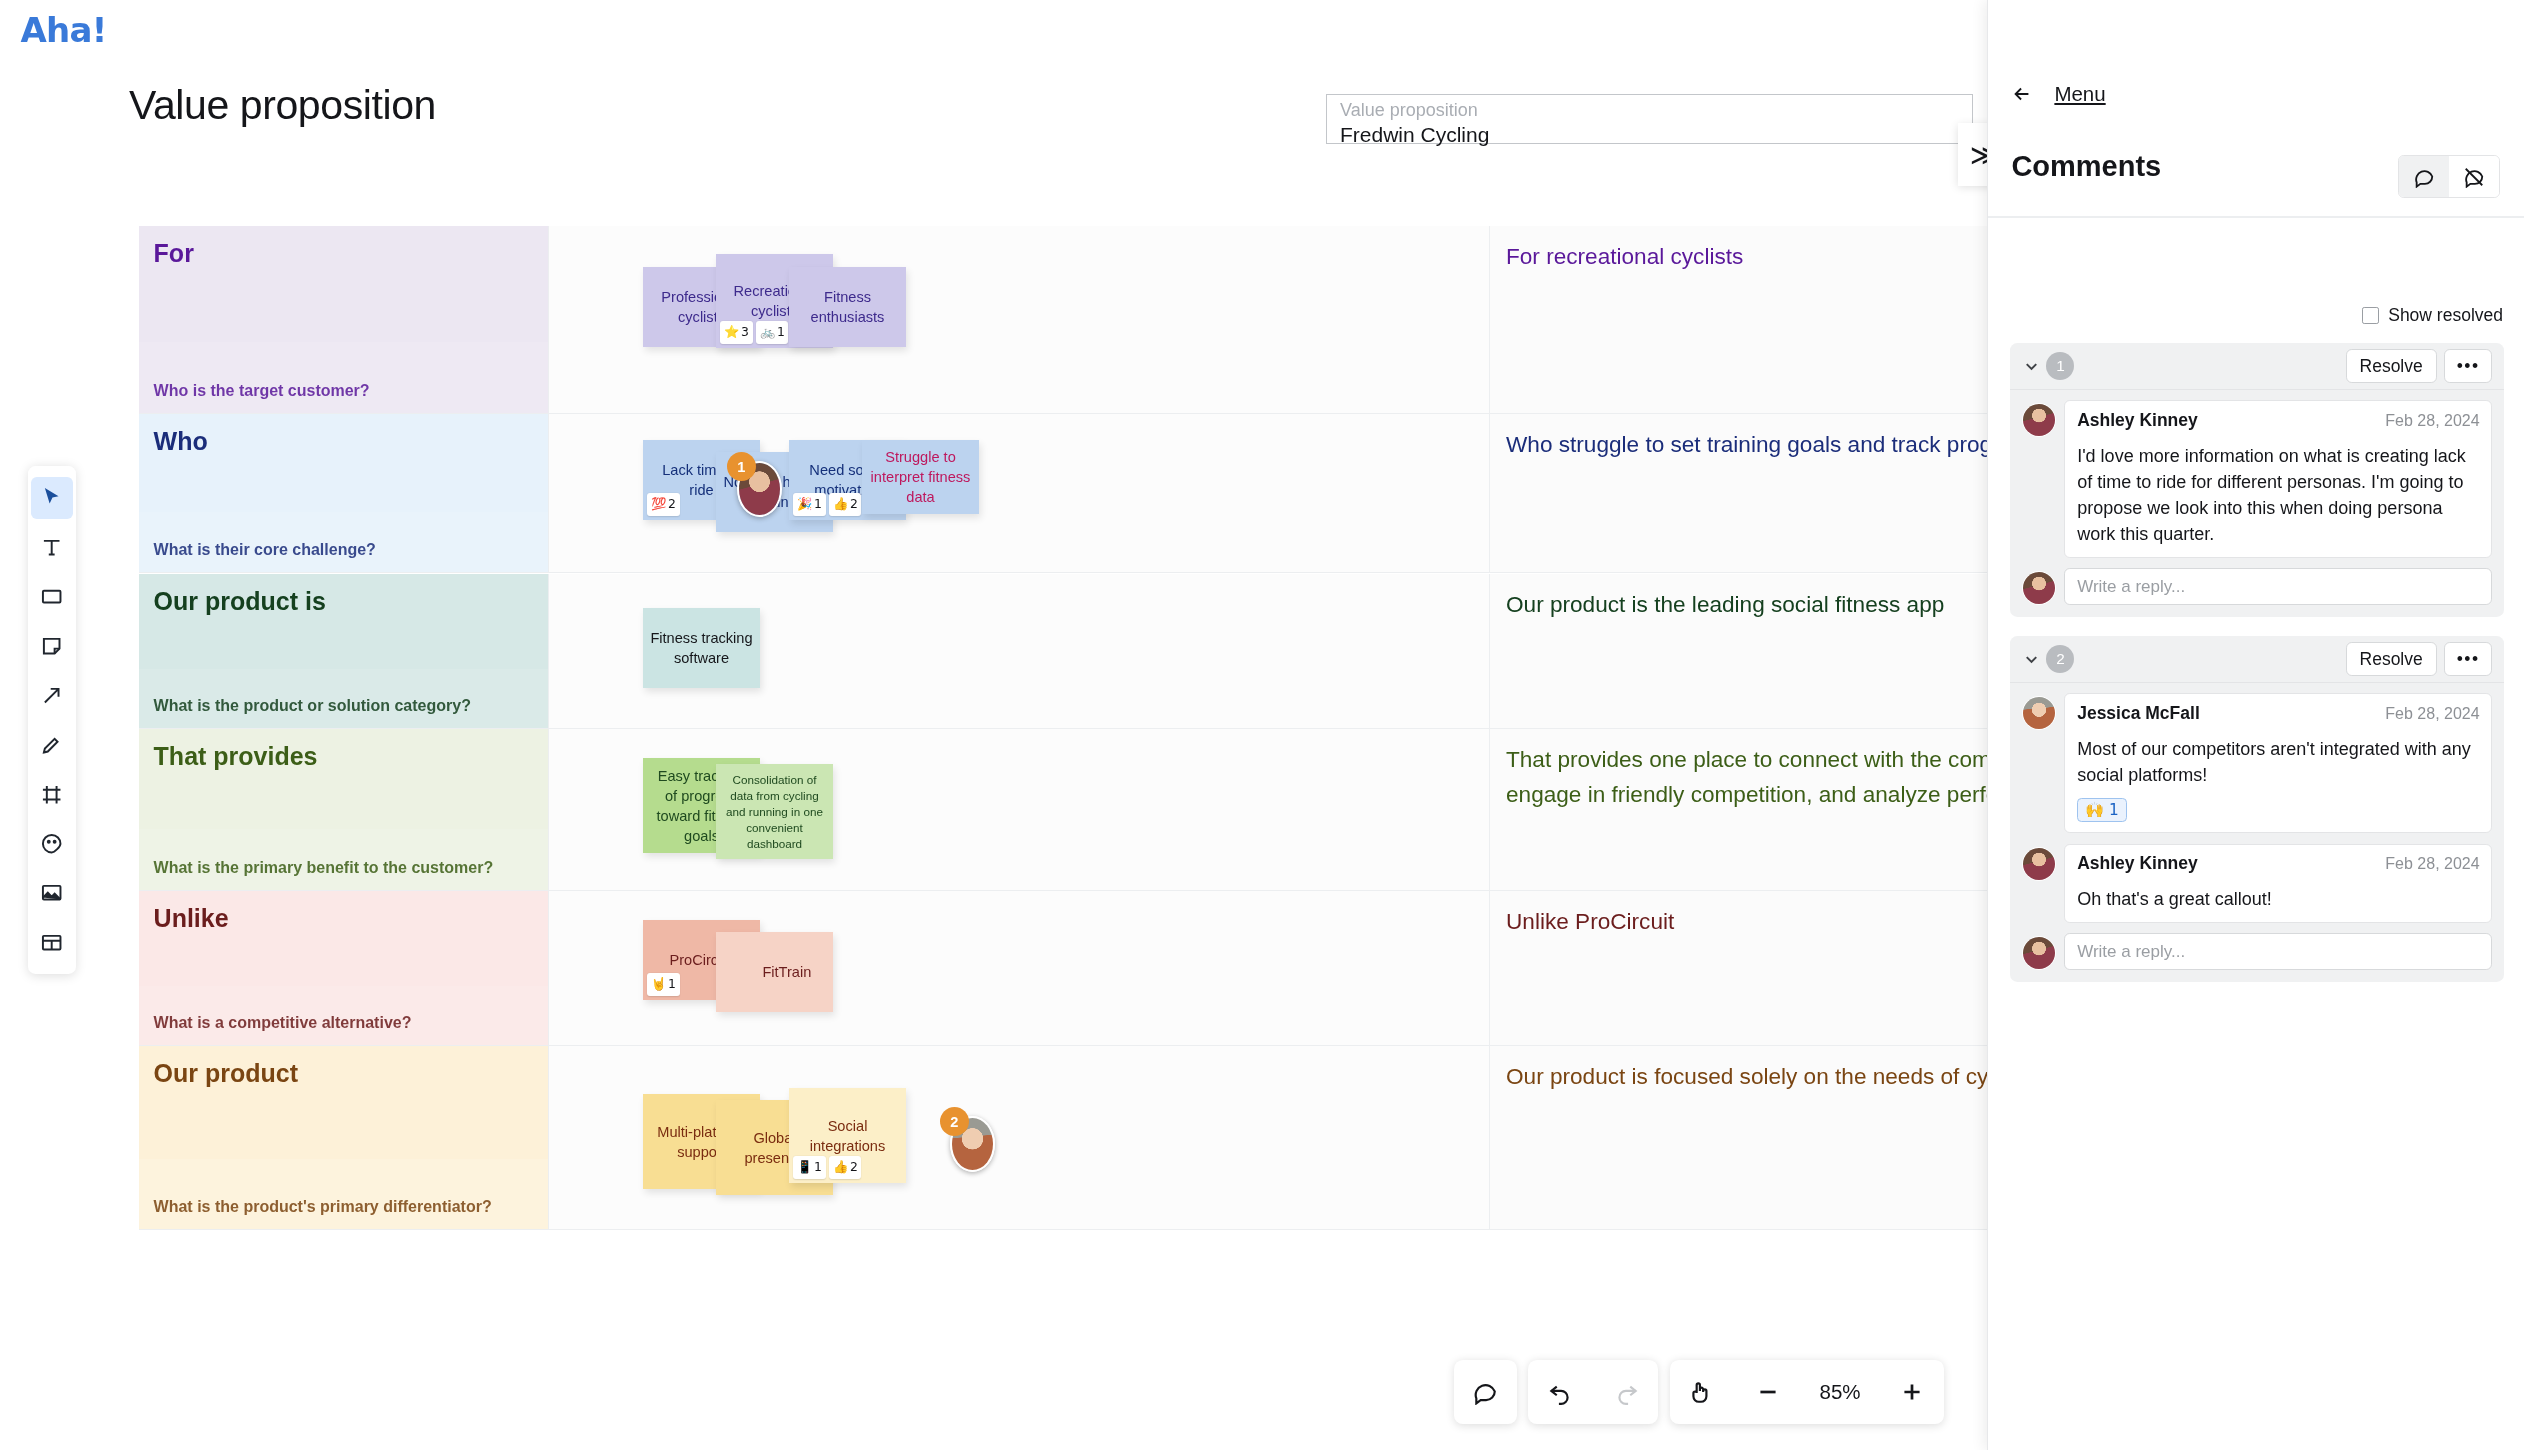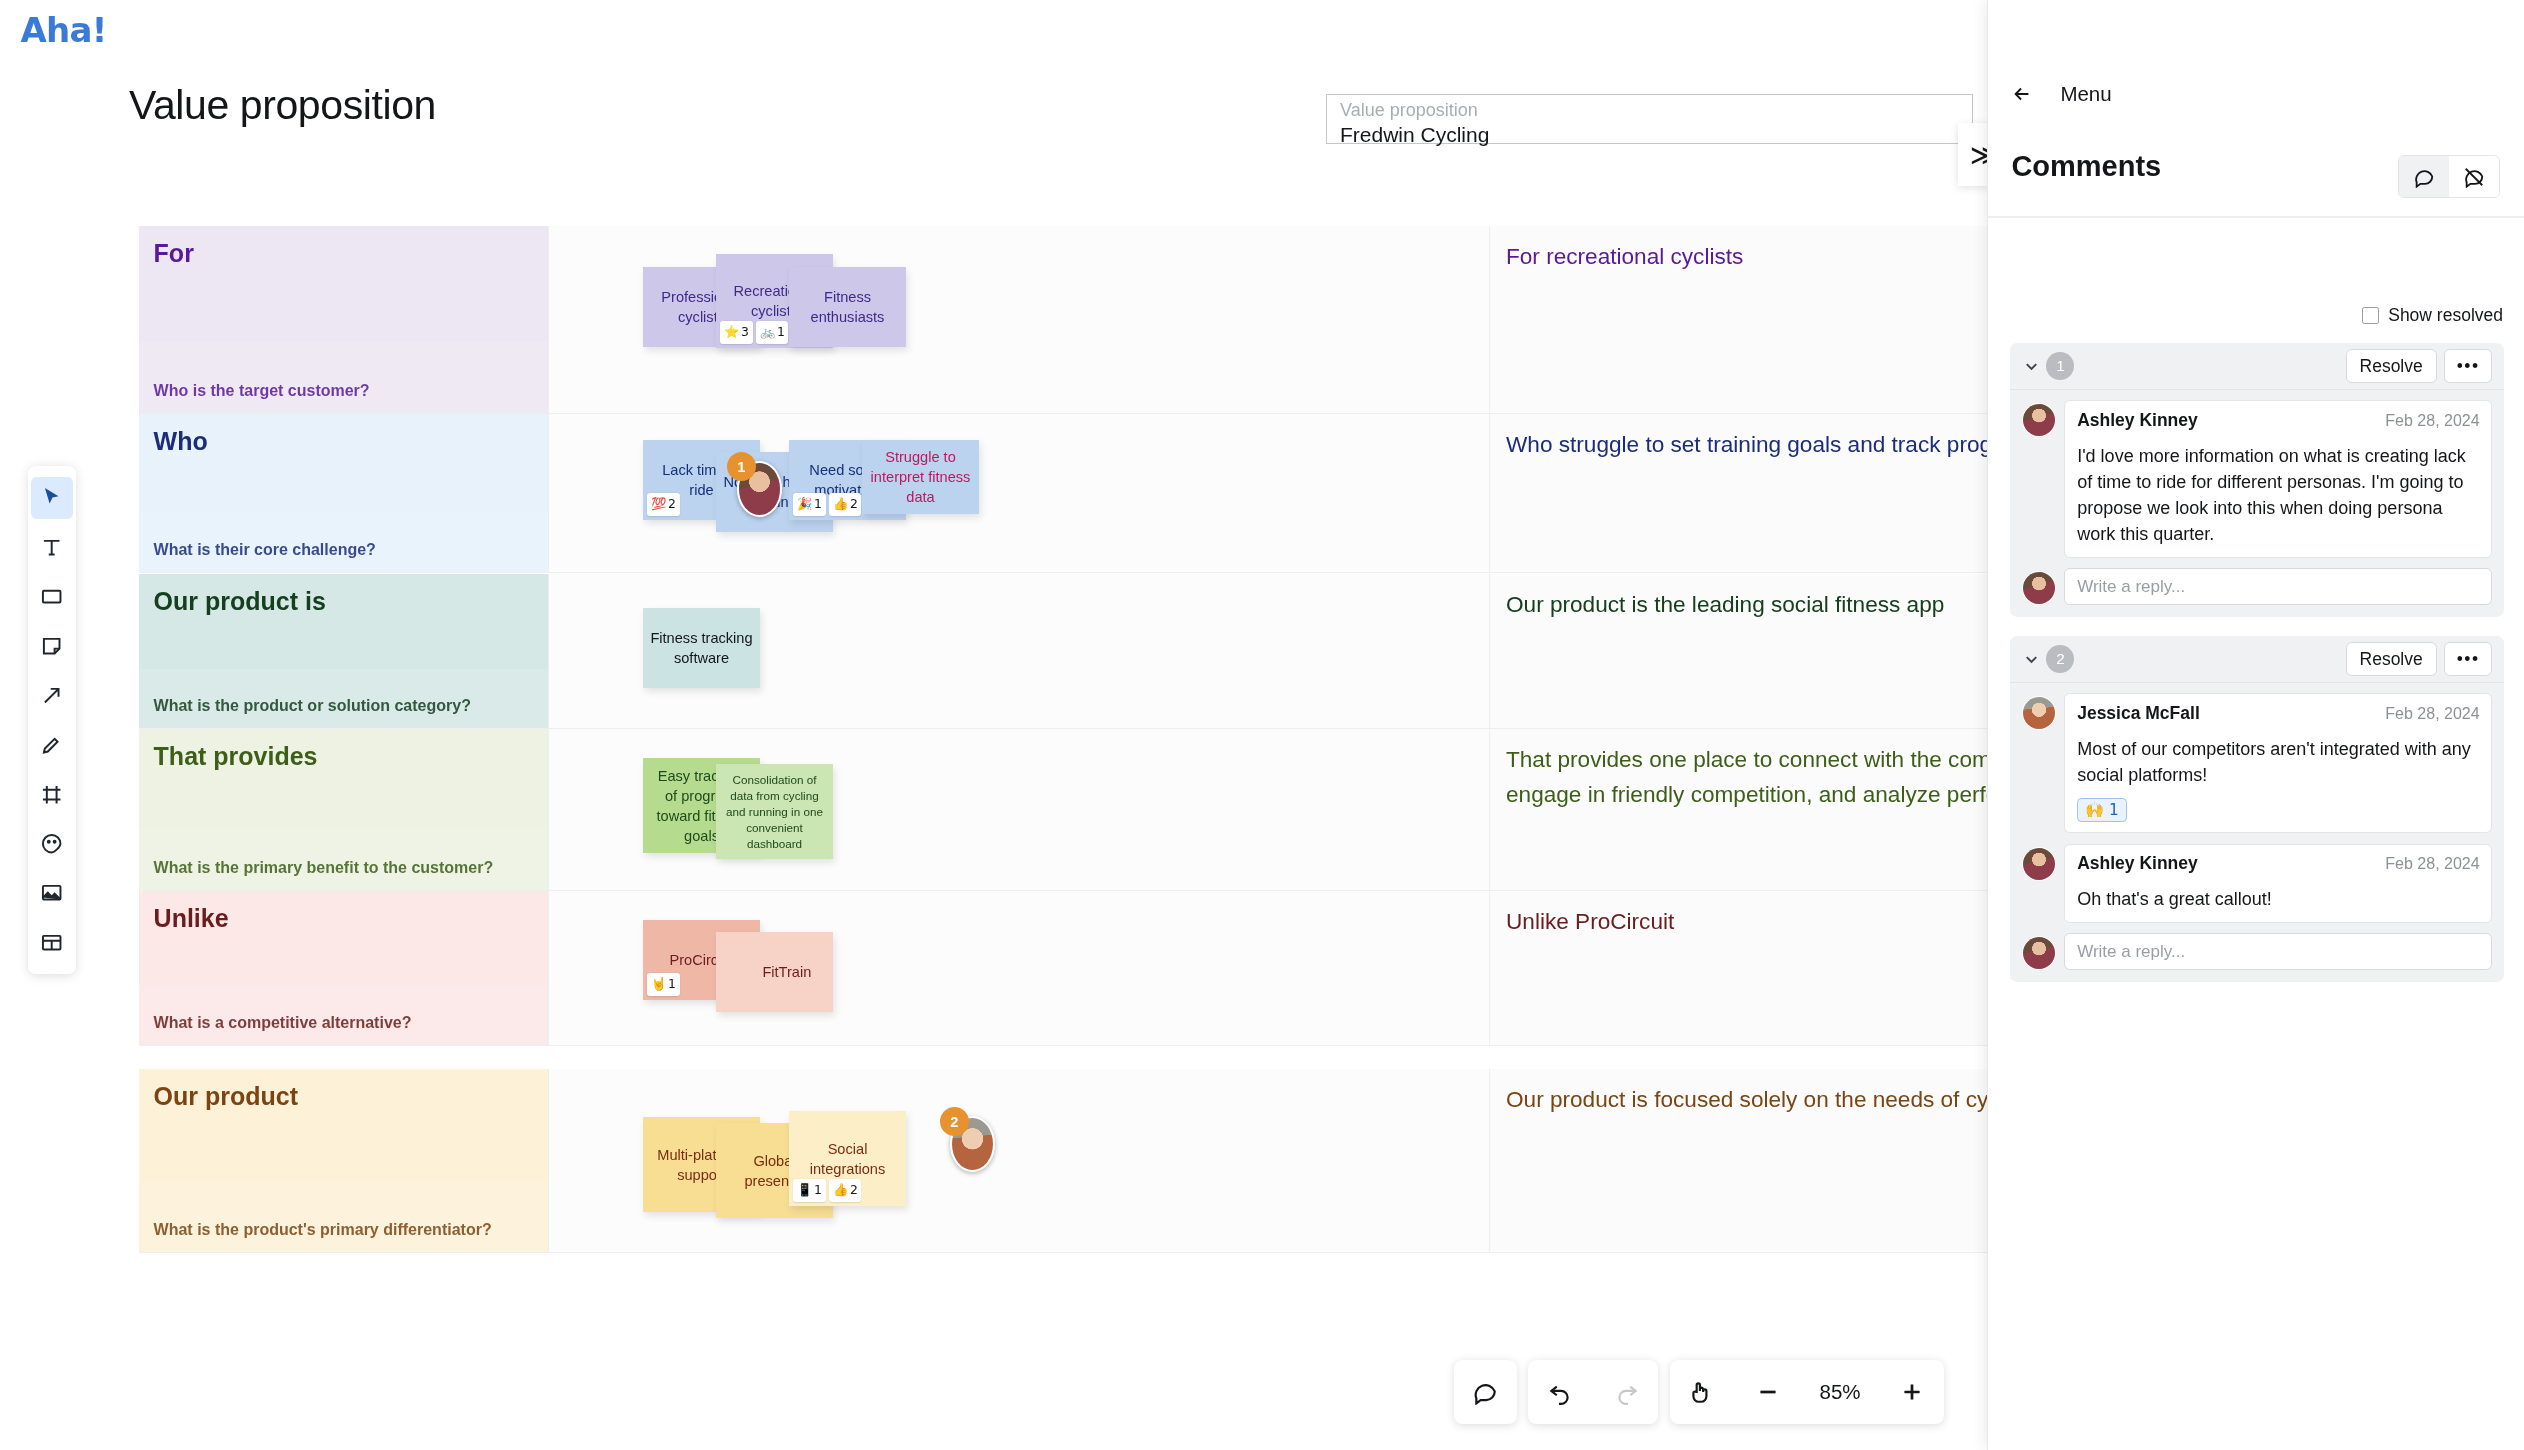--- a/index.html
+++ b/index.html
@@ -129,22 +129,22 @@
   .zoomval { font-size: 20.5px; color: #15161a; padding: 0 10.2px; }
 
   
   .panel {
     position: absolute; right: 0; top: 0; width: 538px; height: 1451px;
     background: #fff; border-left: 1.5px solid #e7e8ea;
     box-shadow: -4.4px 0 13px rgba(0,0,0,.07);
   }
   .menu-back {
     position: absolute; left: 23.4px; top: 82px;
-    display: flex; align-items: center; gap: 27px;
-    font-size: 20.5px; color: #15161a;
+    display: flex; align-items: center; gap: 21px;
+    font-size: 20.5px; color: #15161a; text-decoration: underline;
   }
   .panel-title {
     position: absolute; left: 23.4px; top: 150px;
     font-size: 29px; font-weight: 700; color: #15161a;
   }
   .seg {
     position: absolute; right: 25px; top: 155px;
     display: flex; border-radius: 5.8px; overflow: hidden;
     border: 0.7px solid #e3e4e6;
   }
@@ -427,21 +427,21 @@
           <div class="note-wrap" style="left: 167px; top: 41px;">
             <div class="note" style="position: relative; height: 80px; background: rgb(246, 211, 198); color: rgb(107, 29, 29); padding-left: 32px;">
               <span>FitTrain</span>
             </div>
           </div>
         </div>
         <div class="stmt-cell" style="height: 155px;">
           <div class="stmt-text" style="color: rgb(107, 29, 29);">Unlike ProCircuit</div>
         </div>
       </div>
-      <div class="row" style="top: 843px; height: 184px; align-items: center;">
+      <div class="row" style="top: 820px; height: 184px; align-items: center;">
         <div class="lab-cell" style="height: 184px; background: linear-gradient(rgb(253, 241, 216) 0px, rgb(253, 241, 216) 62%, rgb(253, 243, 221) 62%, rgb(253, 243, 221) 100%);">
           <div class="lab-title" style="color: rgb(122, 69, 18);">Our product</div>
           <div class="lab-q" style="color: rgb(122, 69, 18); opacity: 0.85;">What is the product's primary differentiator?</div>
         </div>
         <div class="notes-cell" style="height: 184px;">
           <div class="note-wrap" style="left: 94px; top: 48px;">
             <div class="note" style="position: relative; height: 95px; background: rgb(248, 222, 147); color: rgb(122, 44, 16);">
               <span>Multi-platform support</span>
             </div>
           </div>

